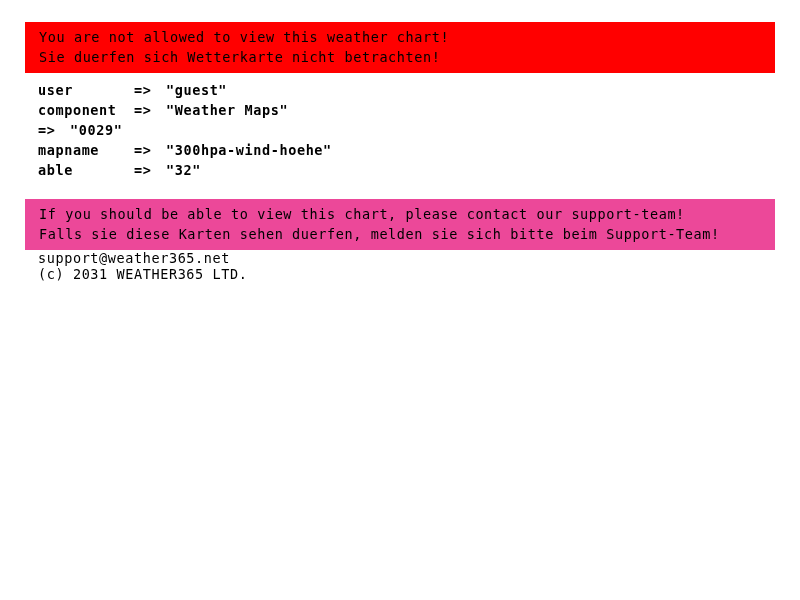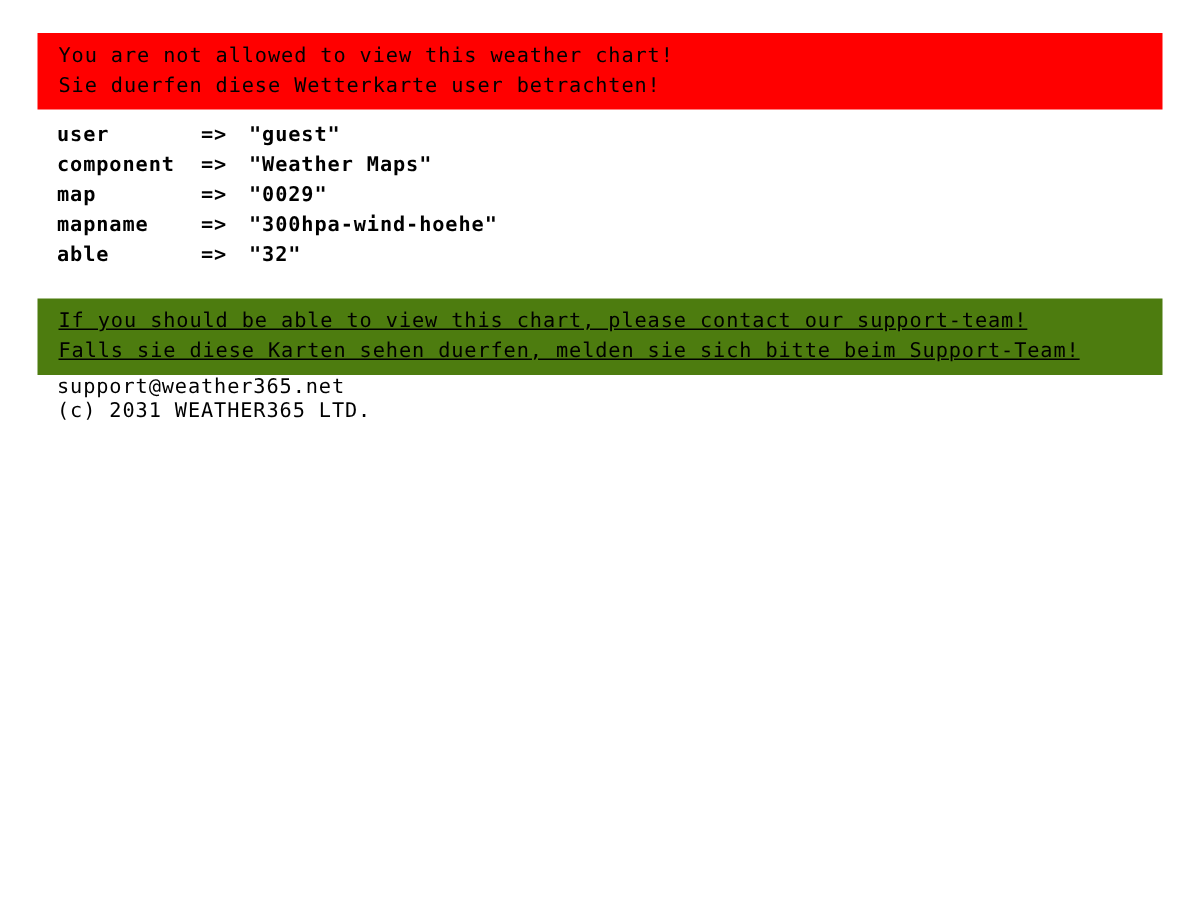--- a/index.html
+++ b/index.html
@@ -26,22 +26,21 @@
     width: 750px;
     box-sizing: border-box;
     padding: 5px 2px 6px 14px;
   }
   .banner-error {
     top: 22px;
     background: #ff0000;
   }
   .banner-info {
     top: 199px;
-    background: #4d7c0f;
-    text-decoration: underline;
+    background: #ec4899;
   }
   .banner-line {
     font-family: "DejaVu Sans Mono", monospace;
     font-size: 13.5px;
     letter-spacing: 0.6px;
     line-height: 20px;
     white-space: pre;
     color: #000000;
   }
   .params {
@@ -88,39 +87,38 @@
     text-decoration: none;
   }
 </style>
 </head>
 <body>
 
 <div class="page">
 
   <div class="banner banner-error">
     <div class="banner-line">You are not allowed to view this weather chart!</div>
-    <div class="banner-line">Sie duerfen diese Wetterkarte user betrachten!</div>
+    <div class="banner-line">Sie duerfen sich Wetterkarte nicht betrachten!</div>
   </div>
 
   <div class="params">
 
     <div class="param-row">
       <span class="param-key">user</span>
       <span class="param-arrow">=&gt;</span>
       <span class="param-val">"guest"</span>
     </div>
 
     <div class="param-row">
       <span class="param-key">component</span>
       <span class="param-arrow">=&gt;</span>
       <span class="param-val">"Weather Maps"</span>
     </div>
 
     <div class="param-row">
-      <span class="param-key">map</span>
       <span class="param-arrow">=&gt;</span>
       <span class="param-val">"0029"</span>
     </div>
 
     <div class="param-row">
       <span class="param-key">mapname</span>
       <span class="param-arrow">=&gt;</span>
       <span class="param-val">"300hpa-wind-hoehe"</span>
     </div>
 

